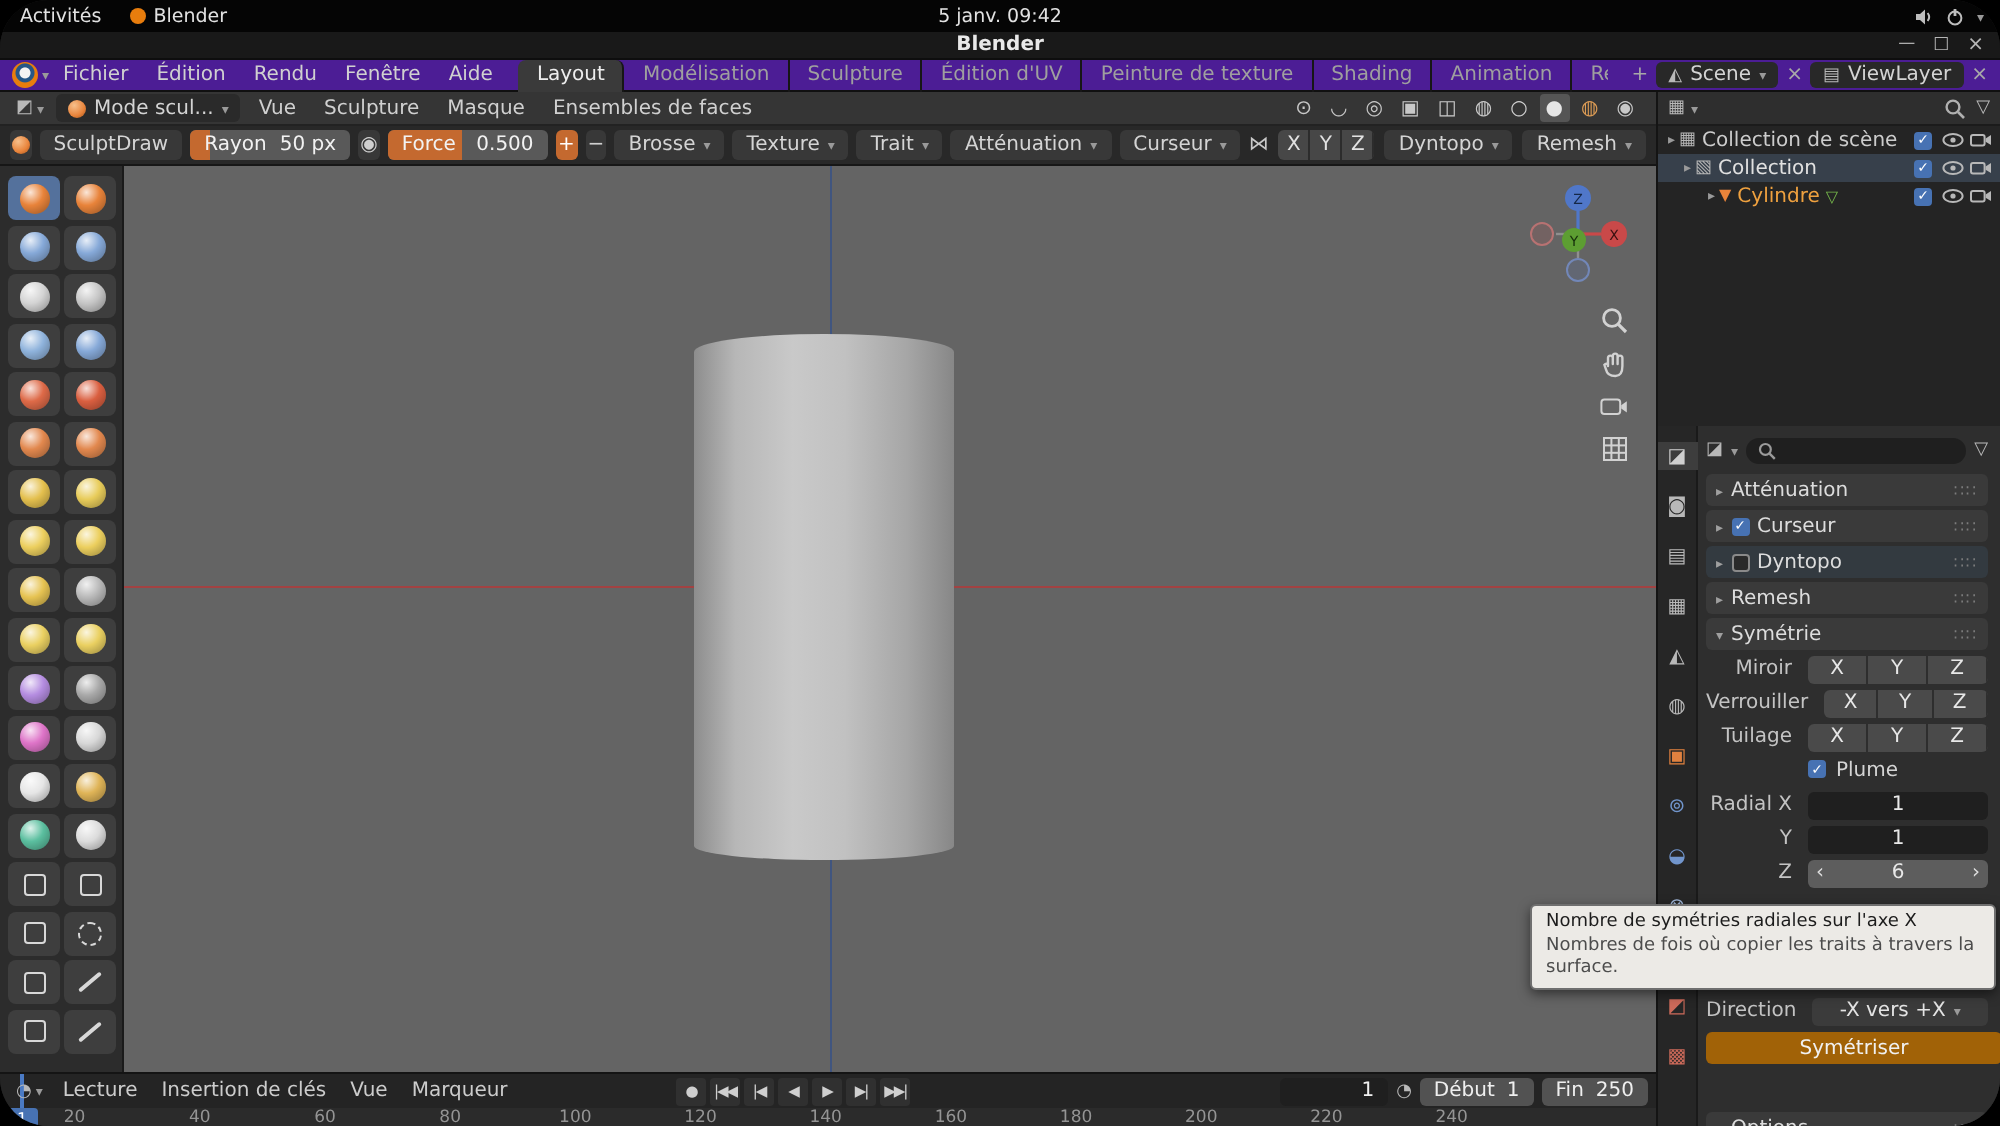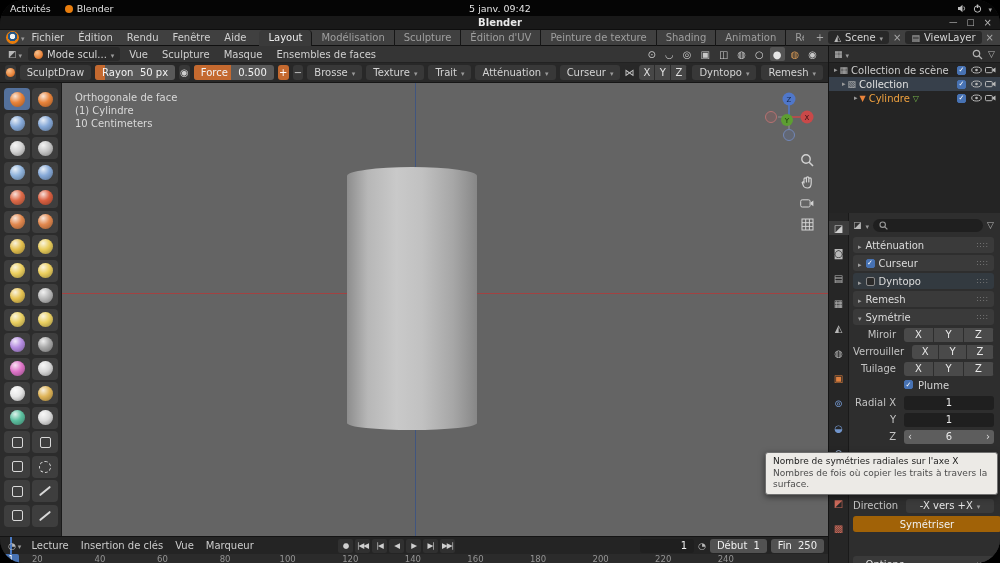--- a/index.html
+++ b/index.html
@@ -18,21 +18,21 @@
   .gn-applogo{display:inline-block;width:8px;height:8px;border-radius:50%;background:#e87d0d;margin-right:4px;vertical-align:-1px;}
   .caret-solo::after{content:"▾";font-size:7px;color:#9a9a9a;}
 
   #titlebar{position:absolute;left:0;top:16px;width:1000px;height:14px;background:#191919;
             display:flex;align-items:center;border-bottom:1px solid #0e0e0e;}
   #titlebar .tb-title{position:absolute;left:0;right:0;text-align:center;font-weight:bold;font-size:10px;color:#e8e8e8;}
   #titlebar .tb-ctrls{margin-left:auto;display:flex;gap:9px;padding-right:8px;color:#b5b5b5;font-size:8.5px;z-index:1;}
   .i-min::after{content:"—";} .i-max::after{content:"□";} .i-close::after{content:"×";font-size:10px;}
 
   
-  #menubar{position:absolute;left:0;top:30px;width:1000px;height:16px;background:#404040;
+  #menubar{position:absolute;left:0;top:30px;width:1000px;height:16px;background:#4c1d95;
            display:flex;align-items:center;border-bottom:1px solid #101010;}
   .blogo{width:13px;height:13px;margin:0 2px 0 6px;border-radius:50%;background:radial-gradient(circle at 50% 42%,#f4f4f4 0 2.5px,#265787 3px 4.5px,#e87d0d 5px);}
   .menu-item{padding:0 7px;color:#d0d0d0;}
   #ws-tabs{display:flex;height:16px;overflow:hidden;max-width:545px;margin-left:6px;}
   .ws-tab{padding:0 9px;line-height:16px;color:#9f9f9f;border-right:1px solid #161616;white-space:nowrap;}
   .ws-tab.on{background:#3a3a3a;color:#ededed;border-radius:4px 4px 0 0;}
   #mb-right{margin-left:auto;display:flex;align-items:center;gap:4px;padding-right:6px;}
   .mb-pill{display:flex;align-items:center;gap:4px;background:#282828;border-radius:3px;padding:1px 6px;height:13px;}
   .glyph{font-size:9px;color:#b8b8b8;}
   .x-icon::after{content:"×";color:#a8a8a8;}
@@ -520,26 +520,20 @@
 
       <div class="brush" style="--c: #d8d8d8;">
         <span class="dot shape-line"></span>
       </div>
     </div>
 
   <div id="viewport">
     <div class="axis-x"></div>
     <div class="axis-z"></div>
     <div class="cylinder"></div>
-    <div class="vp-text">
-
-    <div>Orthogonale de face</div>
-        <div>(1) Cylindre</div>
-        <div>10 Centimeters</div>
-      </div>
     <svg id="gizmo" width="54" height="54">
       <line x1="27" y1="27" x2="27" y2="15" stroke="#5077c9" stroke-width="1.6"></line>
       <line x1="27" y1="27" x2="38.5" y2="27" stroke="#c94949" stroke-width="1.6"></line>
       <line x1="27" y1="27" x2="16" y2="27" stroke="rgba(255,255,255,.28)" stroke-width="1.2"></line>
       <line x1="27" y1="27" x2="27" y2="39" stroke="rgba(255,255,255,.28)" stroke-width="1.2"></line>
       <circle cx="9" cy="27" r="5.5" fill="rgba(160,90,90,.25)" stroke="#b87272"></circle>
       <circle cx="27" cy="45" r="5.5" fill="rgba(90,110,160,.25)" stroke="#7287b8"></circle>
       <circle cx="27" cy="9" r="6.5" fill="#5077c9"></circle>
       <text x="27" y="11.8" font-size="7" text-anchor="middle" fill="#152747">Z</text>
       <circle cx="45" cy="27" r="6.5" fill="#c94949"></circle>

